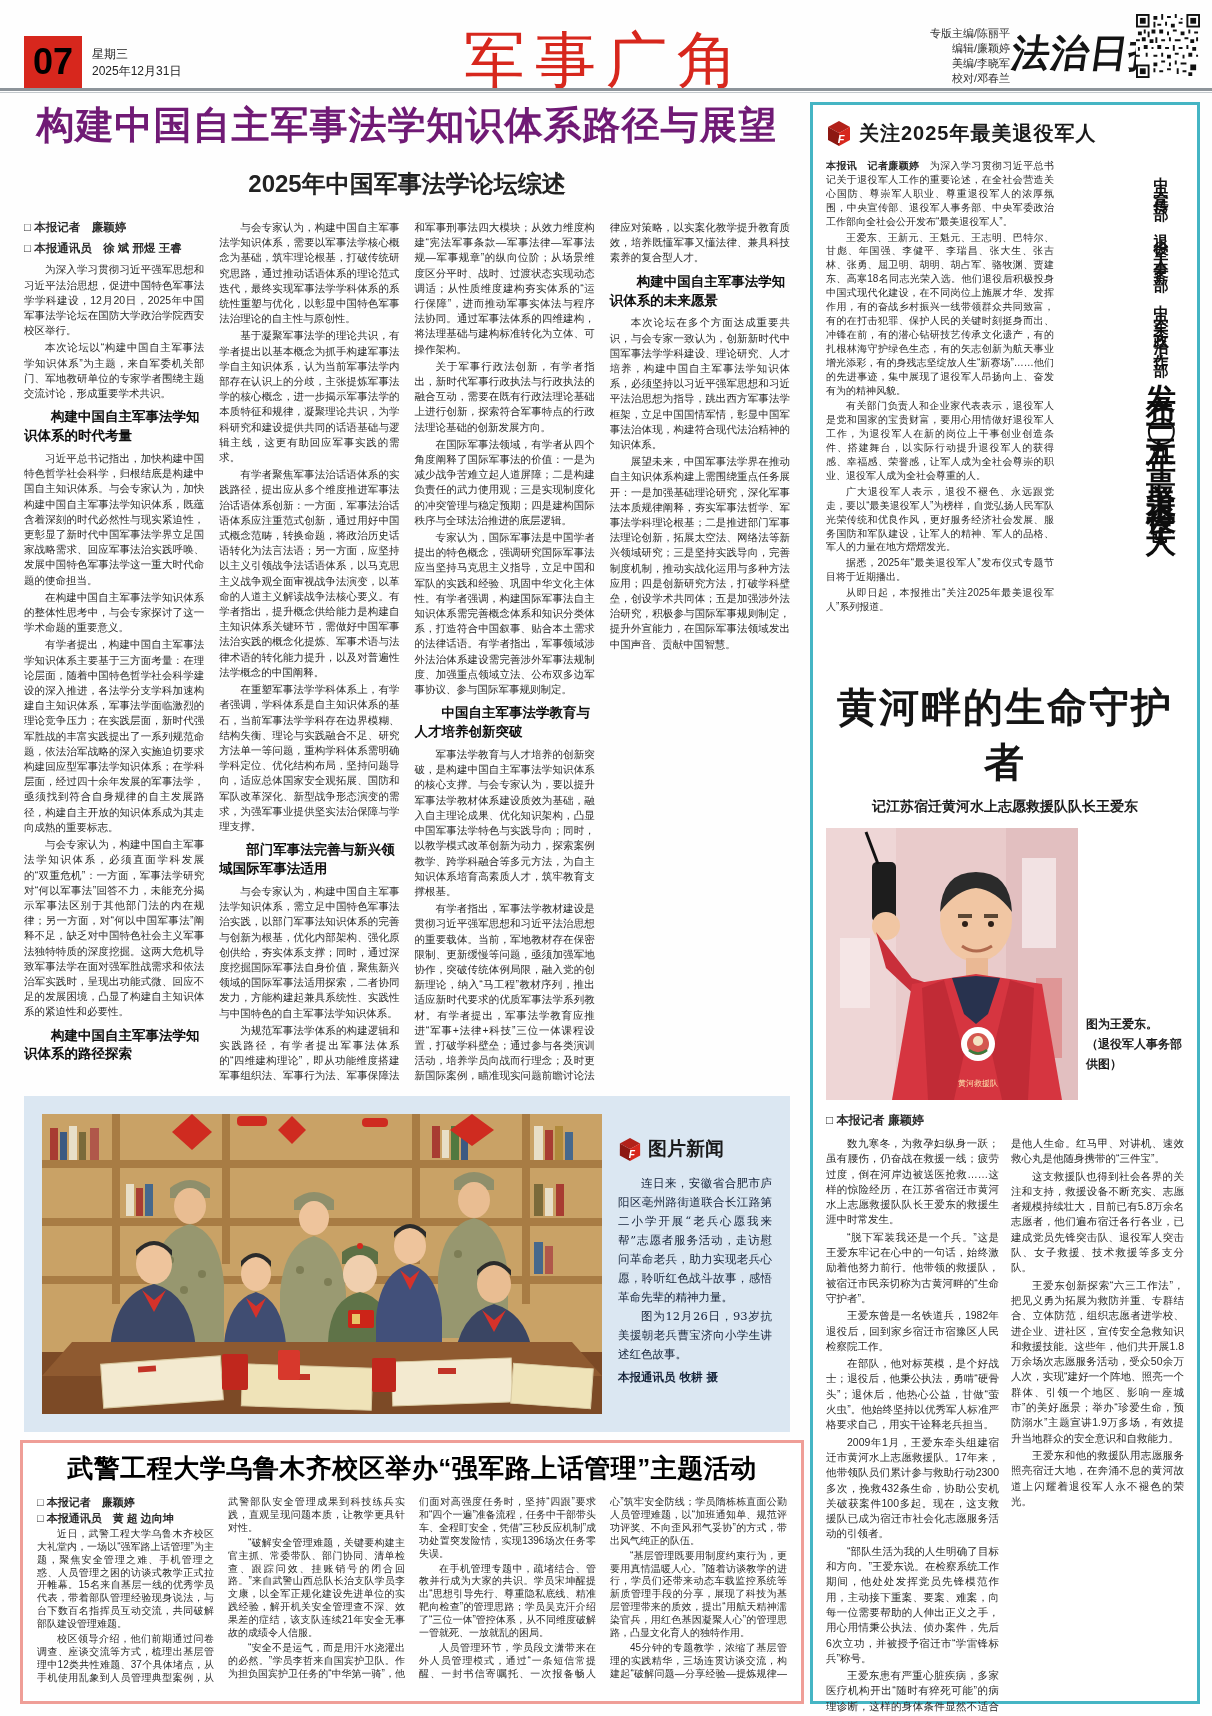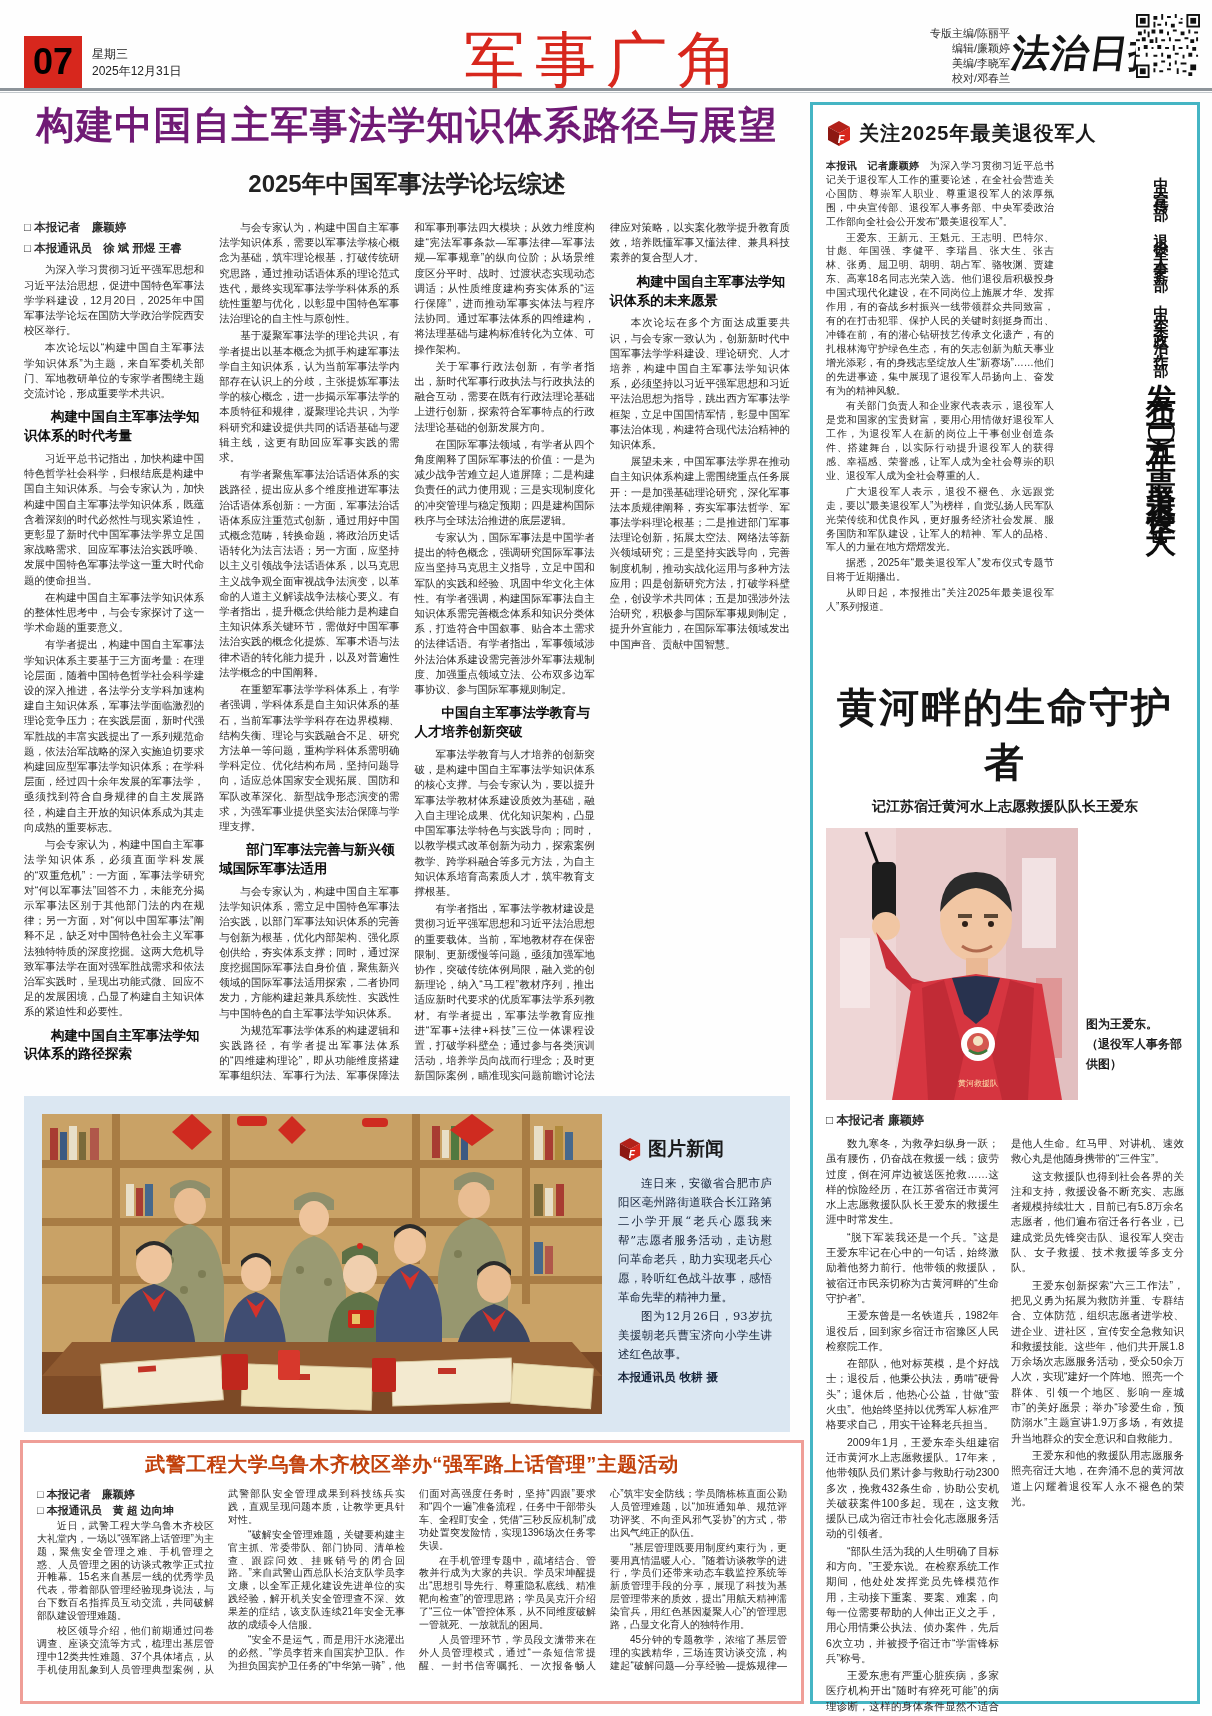--- a/index.html
+++ b/index.html
@@ -50,21 +50,21 @@
   .pn-right{flex:1;}
   .pn-tag{display:flex;align-items:center;gap:6px;margin-top:22px;}
   .pn-tag .taglabel{font-size:19px;font-weight:600;color:#1a1a1a;}
   .pn-cap{margin-top:12px;font-family:"DejaVu Serif",serif;font-size:11.5px;line-height:19px;
           color:#15233a;text-align:justify;}
   .pn-cap p{margin:0;text-indent:2em;}
   .pn-credit{margin-top:6px;font-size:11.5px;font-weight:bold;font-family:"DejaVu Serif",serif;color:#15233a;}
   
   .bbox{position:absolute;left:20px;top:1440px;width:784px;height:264px;border:3px solid #ef9e97;
         box-sizing:border-box;padding:8px 14px;background:#fff;}
-  .b-head{text-align:center;font-size:20px;font-weight:900;color:#c2410c;letter-spacing:0.5px;white-space:nowrap;}
+  .b-head{text-align:center;font-size:26px;font-weight:900;color:#000000;letter-spacing:0.5px;white-space:nowrap;}
   .b-cols{margin-top:10px;height:196px;column-count:4;column-gap:14px;column-fill:auto;
           font-size:10px;line-height:12.9px;overflow:hidden;}
   .b-cols .byl{font-size:11px;margin-bottom:3px;}
   svg{display:block;}
 </style>
 </head>
 <body>
 
 <div id="page">
 

